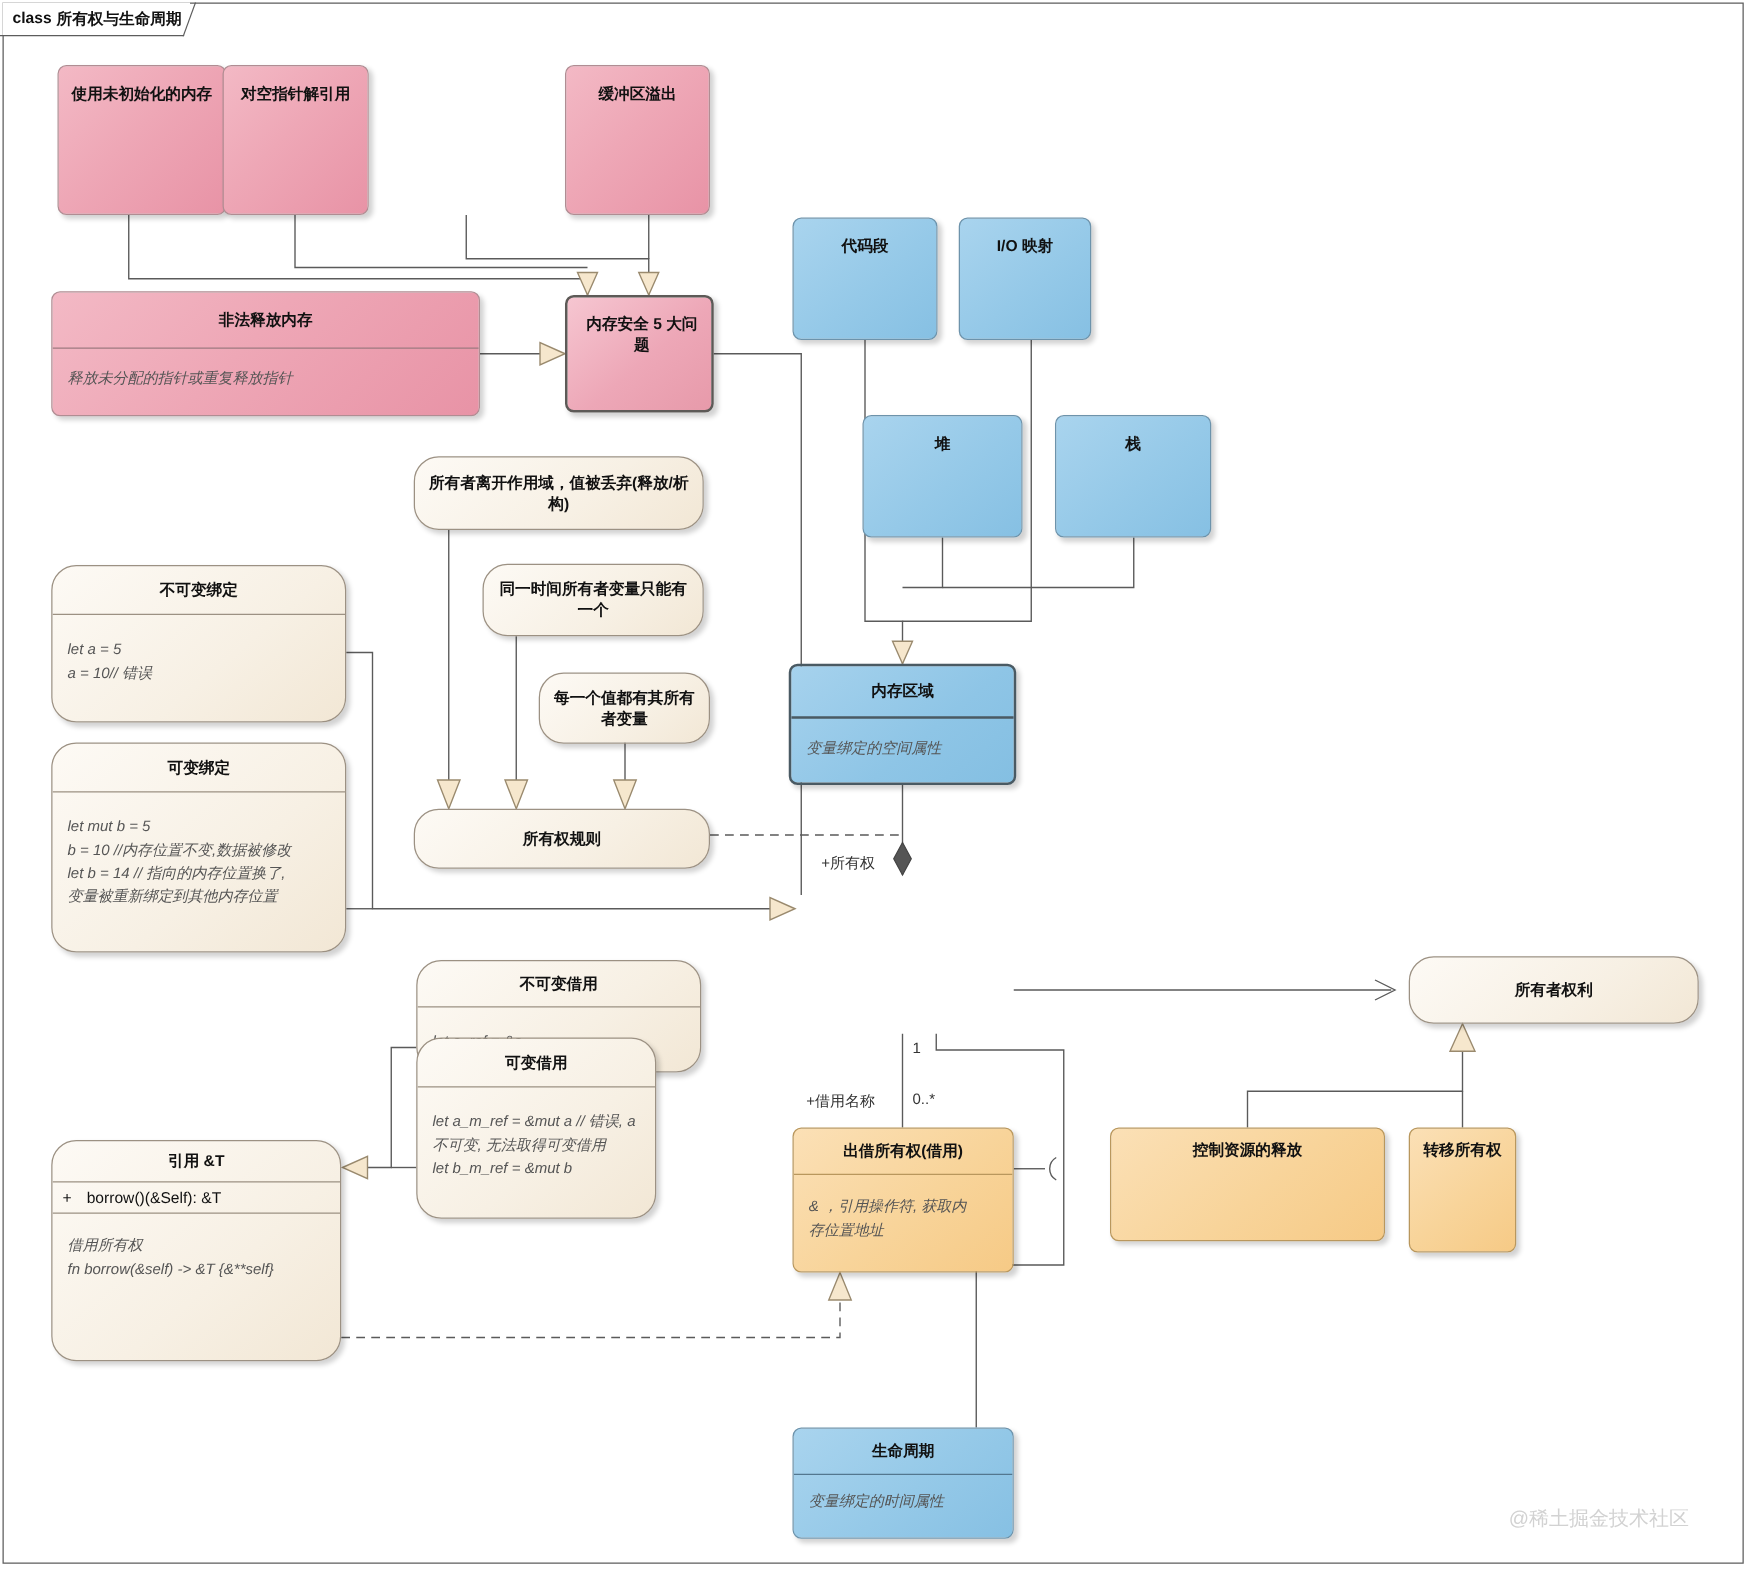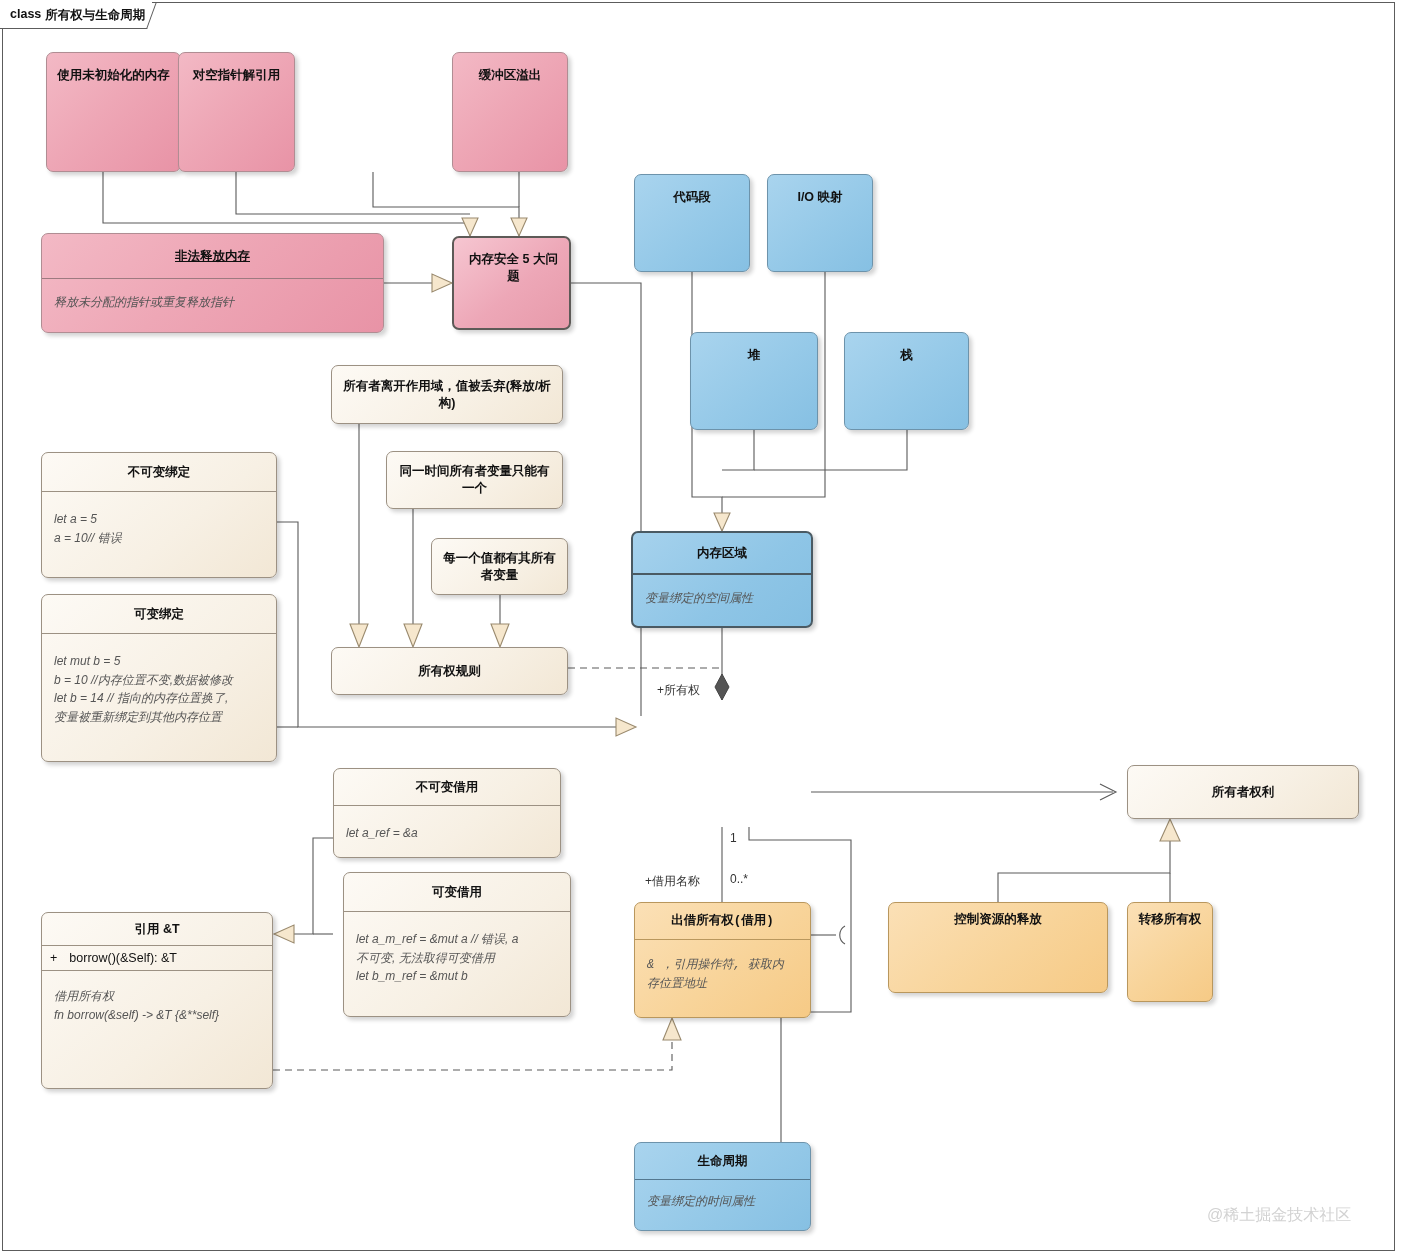--- a/index.html
+++ b/index.html
@@ -82,25 +82,25 @@
     background:linear-gradient(140deg,#f6c6d1 0%,#eda7b7 55%,#e79aaa 100%);
     border:2.5px solid #5d5a57;
   }
   .blue{background:linear-gradient(140deg,#a9d4ee 0%,#95c9e8 55%,#86c0e3 100%);border-color:#6d93ab;}
   .blue .sep{background:#53778f;}
   .blue-strong{
     background:linear-gradient(140deg,#a6d2ed 0%,#8ec5e6 60%,#84bfe2 100%);
     border:2.5px solid #4a5a63;
   }
   .blue-strong .sep{height:2px;background:#4a5a63;}
-  .cream{background:linear-gradient(140deg,#fdfaf5 0%,#f7f0e4 60%,#f2e7d5 100%);border-color:#9c9183;}
+  .cream{background:linear-gradient(140deg,#fdfaf5 0%,#f7f0e4 60%,#f2e7d5 100%);border-color:#9c9183;border-radius:20px;}
   .cream .sep{background:#9c9183;}
   .purple{background:linear-gradient(140deg,#dfa8e0 0%,#d79ad9 50%,#cf8bd2 100%);border-color:#8e6a93;}
   .purple .hdr{color:#2a2a4a;}
-  .orange{background:linear-gradient(140deg,#fbe0b6 0%,#f8d49a 55%,#f6ca86 100%);border-color:#b9975d;font-family:Liberation Mono, monospace;}
+  .orange{background:linear-gradient(140deg,#fbe0b6 0%,#f8d49a 55%,#f6ca86 100%);border-color:#b9975d;}
   .orange .sep{background:#b9975d;}
 
   
   #wires{position:absolute;left:0;top:0;width:1401px;height:1257px;z-index:2;}
   #wires-top{position:absolute;left:0;top:0;width:1401px;height:1257px;z-index:6;pointer-events:none;}
   .edge{fill:none;stroke:#5a5a5a;stroke-width:1.1;}
   .edge-dash{fill:none;stroke:#5a5a5a;stroke-width:1.1;stroke-dasharray:7 5;}
   .tri-hollow{fill:#f6e7cd;stroke:#9a8a6e;stroke-width:1.1;}
   .diamond-solid{fill:#555;stroke:#444;stroke-width:1;}
   .open-arrow{fill:none;stroke:#5a5a5a;stroke-width:1.1;}
@@ -200,21 +200,21 @@
   <div class="node pink" style="left:178px;top:52px;width:117px;height:120px;">
     <div class="hdr" style="height:100%;align-items:flex-start;padding-top:14px;">对空指针解引用</div>
   </div>
 
 
   <div class="node pink" style="left:452px;top:52px;width:116px;height:120px;">
     <div class="hdr" style="height:100%;align-items:flex-start;padding-top:14px;">缓冲区溢出</div>
   </div>
 
   <div class="node pink" style="left:41px;top:233px;width:343px;height:100px;">
-    <div class="hdr" style="height:44px;text-decoration:underline;">非法释放内存</div>
+    <div class="hdr" style="height:44px;">非法释放内存</div>
     <div class="sep"></div>
     <div class="body" style="padding-top:14px;">释放未分配的指针或重复释放指针</div>
   </div>
 
   <div class="node pink-strong" style="left:452px;top:236px;width:119px;height:94px;">
     <div class="hdr" style="height:100%;align-items:flex-start;padding-top:13px;padding-left:12px;">内存安全 5 大问题</div>
   </div>
 
   <div class="node blue" style="left:634px;top:174px;width:116px;height:98px;">
     <div class="hdr" style="height:100%;align-items:flex-start;padding-top:14px;">代码段</div>
@@ -276,21 +276,21 @@
 
 
   <div class="node cream" style="left:333px;top:768px;width:228px;height:90px;">
     <div class="hdr" style="height:36px;">不可变借用</div>
     <div class="sep"></div>
     <div class="body" style="padding-top:18px;">
       <div>let a_ref = &amp;a</div>
     </div>
   </div>
 
-  <div class="node cream" style="left:333px;top:872px;width:228px;height:145px;margin-left:10px;">
+  <div class="node cream" style="left:333px;top:830px;width:192px;height:145px;">
     <div class="hdr" style="height:38px;">可变借用</div>
     <div class="sep"></div>
     <div class="body" style="padding-top:18px;">
       <div>let a_m_ref = &amp;mut a // 错误, a</div>
       <div>不可变, 无法取得可变借用</div>
       <div>let b_m_ref = &amp;mut b</div>
     </div>
   </div>
 
   <div class="node cream" style="left:41px;top:912px;width:232px;height:177px;">

